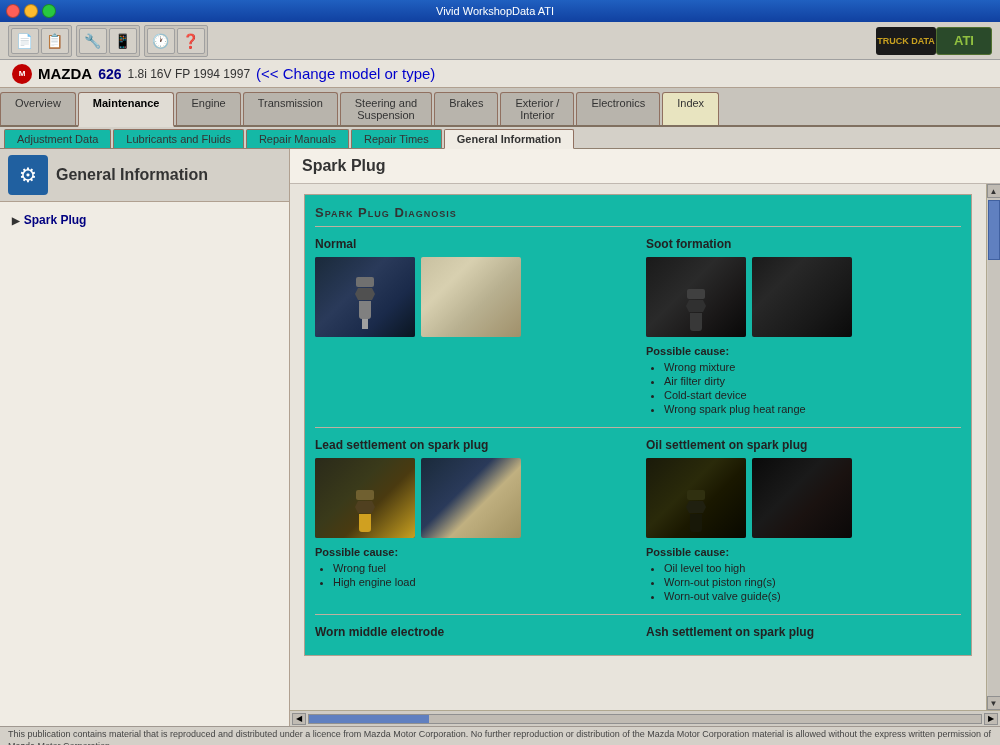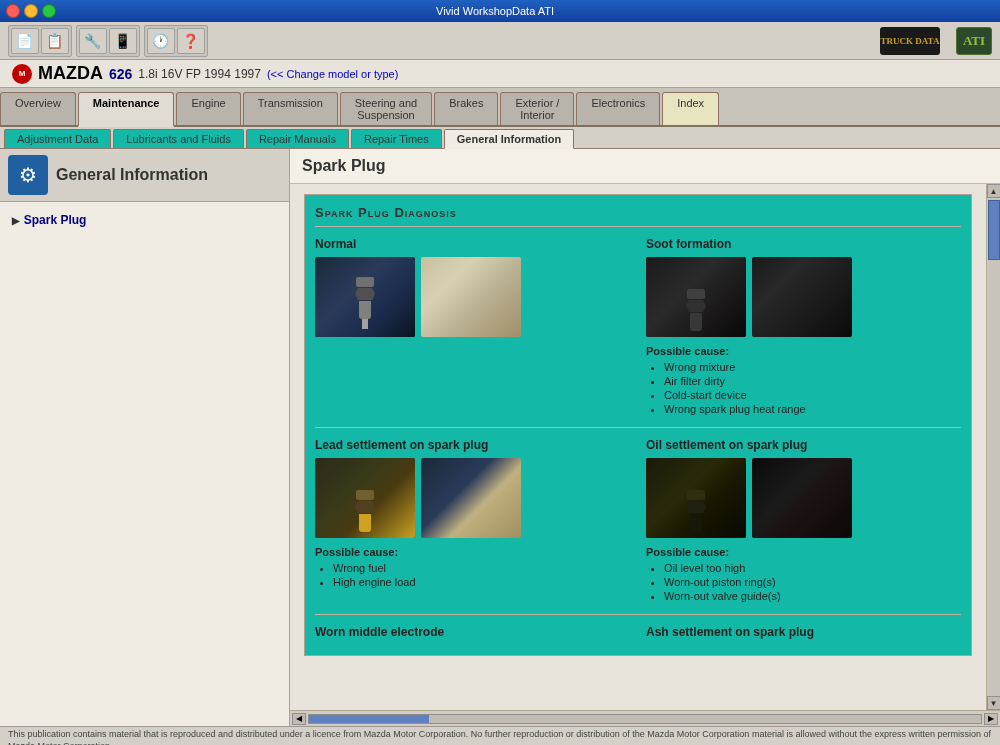--- a/index.html
+++ b/index.html
@@ -47,39 +47,39 @@
       background: #d4d0c8;
       border: 1px solid #a0a0a0;
       border-radius: 2px;
       display: flex;
       align-items: center;
       justify-content: center;
       cursor: pointer;
       font-size: 14px;
       color: #333;
     }
-    .logo-area { margin-left: auto; display: flex; gap: 16px; align-items: center; font-family: Liberation Serif, serif; }
+    .logo-area { margin-left: auto; display: flex; gap: 0; align-items: center; }
     .logo-truck { width: 60px; height: 28px; background: #1a1a1a; border-radius: 3px; display: flex; align-items: center; justify-content: center; }
-    .logo-ati { width: 36px; height: 28px; background: #2a4a2a; border-radius: 3px; display: flex; align-items: center; justify-content: center; color: #90c040; font-weight: bold; font-size: 13px; border: 1px solid #507030; }
+    .logo-ati { width: 56px; height: 28px; background: #2a4a2a; border-radius: 3px; display: flex; align-items: center; justify-content: center; color: #90c040; font-weight: bold; font-size: 13px; border: 1px solid #507030; }
     
     
     #vehicle-bar {
       background: #e8e4dc;
       height: 28px;
       display: flex;
       align-items: center;
       padding: 0 12px;
       border-bottom: 1px solid #b0a090;
       gap: 6px;
     }
     .mazda-logo { width: 20px; height: 20px; background: #c00000; border-radius: 50%; display: flex; align-items: center; justify-content: center; color: white; font-size: 8px; font-weight: bold; }
-    .vehicle-brand { font-weight: bold; font-size: 18px; text-align: center; }
+    .vehicle-brand { font-weight: bold; font-size: 15px; text-align: center; }
     .vehicle-model { font-weight: bold; font-size: 14px; color: #000080; }
     .vehicle-spec { font-size: 12px; color: #333; }
-    .change-link { color: #0000cc; font-size: 11px; text-decoration: none; }
+    .change-link { color: #0000cc; font-size: 15px; text-decoration: none; }
     
     
     #main-tabs {
       background: #c8c4bc;
       display: flex;
       border-bottom: 2px solid #807060;
       padding-top: 4px;
     }
     .main-tab {
       padding: 4px 14px;

